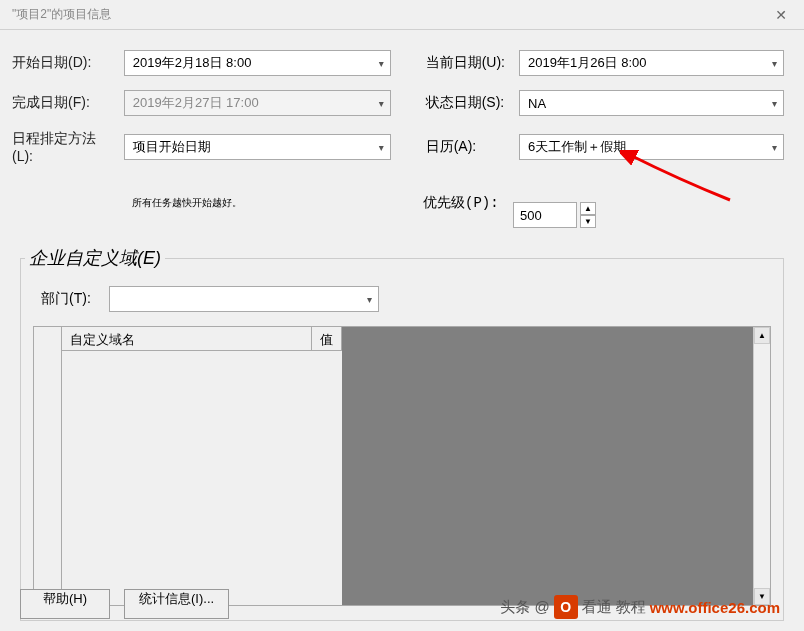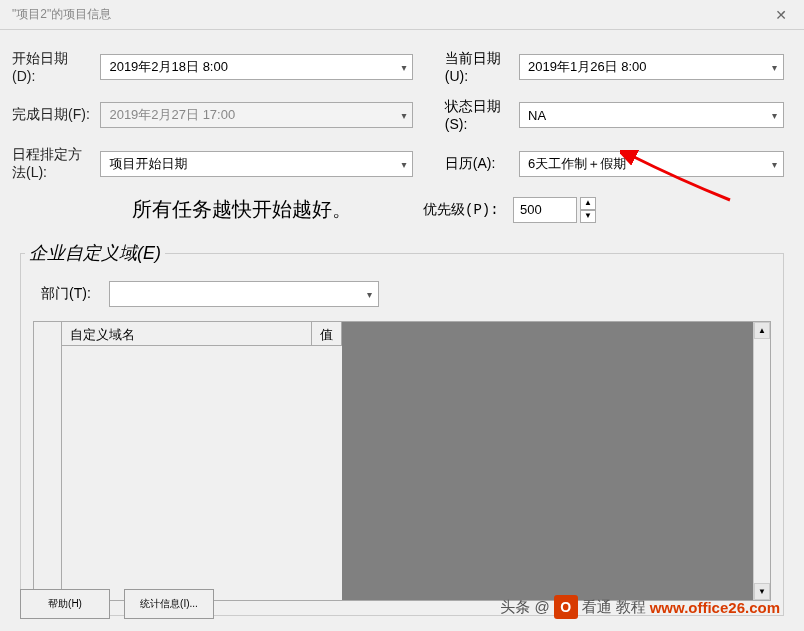--- a/index.html
+++ b/index.html
@@ -62,28 +62,28 @@
       background: #f3f3f3;
     }
     .combo .chev {
       position: absolute;
       right: 6px;
       top: 50%;
       transform: translateY(-50%);
       font-size: 10px;
       color: #555;
     }
-    .combo-left { width: 313px; flex: none; }
+    .combo-left { width: 267px; flex: none; }
     .combo-right { width: 265px; flex: none; }
     .midgap { width: 16px; }
     .lbl-right { width: 90px; font-size: 14px; }
     .hint-row { display: flex; align-items: center; margin-bottom: 10px; }
-    .hint-text { margin-left: 120px; font-size: 20px; width: 265px; }
+    .hint-text { margin-left: 120px; font-size: 10px; width: 265px; }
     .prio-lbl { width: 90px; font-size: 14px; margin-left: 26px; font-family: Liberation Mono, monospace;}
-    .spin-wrap { display: flex; align-items: center; }
+    .spin-wrap { display: flex; align-items: center; margin-top: 24px; }
     .spin-input {
       width: 64px; height: 26px; border: 1px solid #aaa; background: #fff;
       padding: 0 6px; font-size: 13px; display: flex; align-items: center;
     }
     .spin-btns { display: flex; flex-direction: column; margin-left: 3px; }
     .spin-b { width: 16px; height: 13px; border: 1px solid #aaa; background: #fff;
       display: flex; align-items: center; justify-content: center; font-size: 8px; line-height: 1; cursor: pointer;}
     fieldset.enterprise {
       border: 1px solid #ccc;
       margin: 0 20px;
@@ -117,22 +117,22 @@
       height: 55px;
       display: flex;
       align-items: center;
       padding: 0 20px;
       gap: 14px;
     }
     .btn {
       min-width: 90px; height: 30px;
       border: 1px solid #999;
       background: #f0f0f0;
-      display: flex; align-items: center; justify-content: center;
-      font-size: 10px; cursor: pointer;
+      display: flex; justify-content: center;
+      font-size: 13px; cursor: pointer;
       padding: 0 14px;
     }
     .arrow-svg {
       position: absolute;
       left: 620px;
       top: 150px;
       pointer-events: none;
     }
     .watermark {
       position: absolute;

